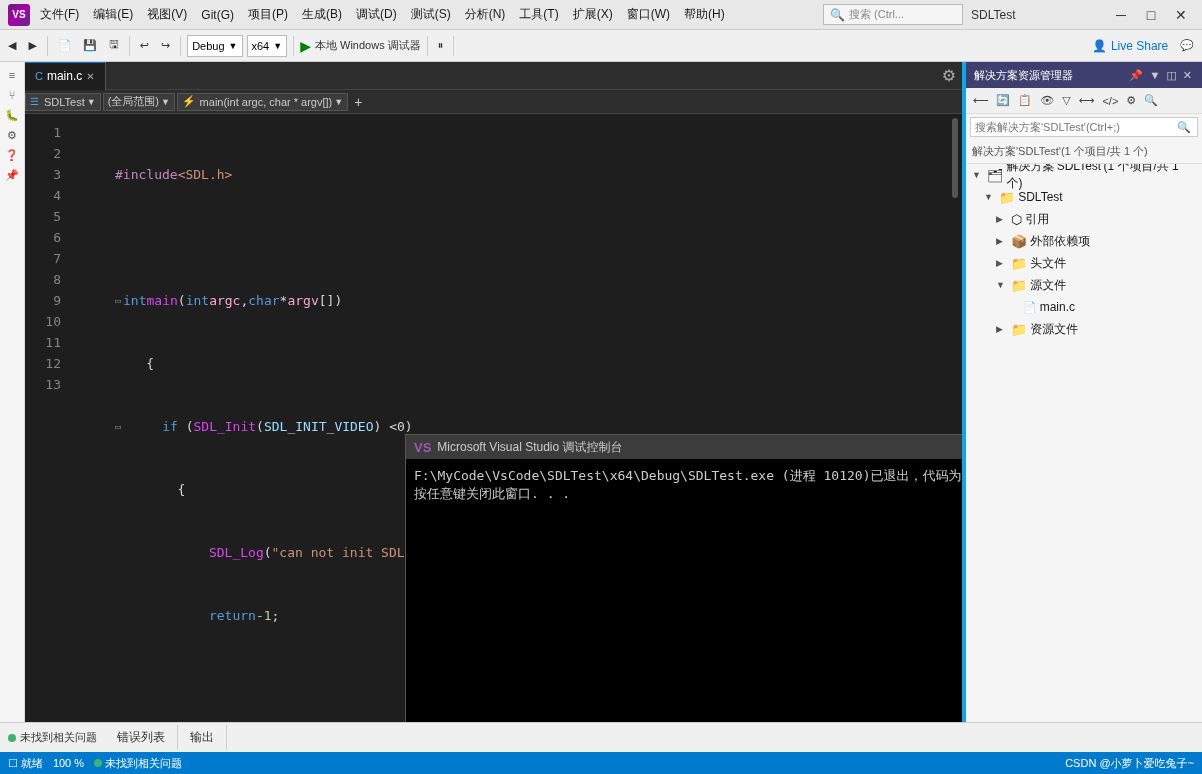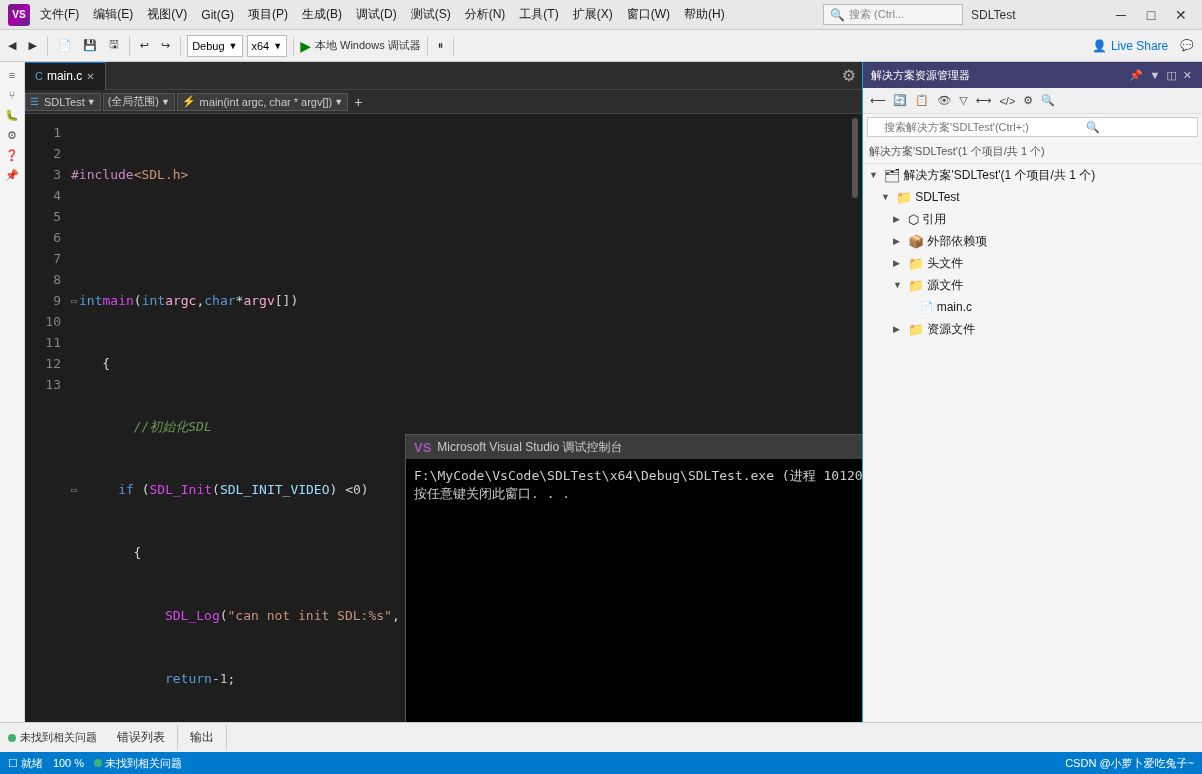--- a/index.html
+++ b/index.html
@@ -160,20 +160,21 @@
     .code-content {
       flex: 1;
       padding: 8px 0;
       font-family: 'Consolas', monospace;
       font-size: 13px;
       line-height: 21px;
       color: #d4d4d4;
       overflow-x: hidden;
       white-space: pre;
       position: relative;
+      margin-left: 44px;
     }
     .code-line { display: flex; align-items: center; padding-left: 4px; }
     .fold-icon { color: #858585; margin-right: 2px; font-size: 10px; cursor: pointer; }
 
     
     .kw { color: #569cd6; } 
     .fn { color: #d946ef; } 
     .str { color: #ce9178; } 
     .num { color: #b5cea8; } 
     .comment { color: #6a9955; font-style: italic; } 
@@ -188,24 +189,24 @@
       background: #1e1e1e;
       display: flex; flex-direction: column; align-items: center;
     }
     .scroll-thumb {
       width: 6px; height: 80px; background: #555;
       border-radius: 3px; margin-top: 4px;
     }
 
     
     .right-panel {
-      width: 340px;
+      width: 240px;
       background: #f5f5f5;
       display: flex; flex-direction: column;
-      border-left: 1px solid #0ea5e9;
+      border-left: 4px solid #0ea5e9;
     }
     .right-panel-header {
       display: flex; align-items: center; justify-content: space-between;
       background: #3f3f6f;
       color: white; font-size: 12px;
       padding: 4px 8px; height: 26px;
     }
     .right-panel-title { font-size: 11px; }
     .right-panel-btns { display: flex; gap: 2px; }
     .rp-btn { background: transparent; border: none; color: #ccc; cursor: pointer; font-size: 11px; padding: 0 2px; }
@@ -218,21 +219,21 @@
     }
     .se-btn { background: transparent; border: none; cursor: pointer; font-size: 11px; color: #444; padding: 1px 3px; }
 
     
     .se-search {
       display: flex; align-items: center;
       background: white; border: 1px solid #ccc;
       padding: 1px 4px; height: 20px; margin: 3px 4px;
       font-size: 11px;
     }
-    .se-search input { border: none; outline: none; font-size: 11px; width: 200px; margin-left: 12px; }
+    .se-search input { border: none; outline: none; font-size: 11px; width: 200px; }
 
     
     .tree-view {
       flex: 1; overflow-y: auto;
       font-size: 12px; color: #1a1a1a;
     }
     .tree-header {
       padding: 4px 6px;
       font-size: 11px; color: #555;
       border-bottom: 1px solid #ddd;
@@ -430,21 +431,20 @@
         <div>10</div>
         <div>11</div>
         <div>12</div>
         <div>13</div>
       </div>
       <div class="code-content">
         <div class="code-line"><span class="pp">#include</span><span class="incl">&lt;SDL.h&gt;</span></div>
         <div class="code-line">&nbsp;</div>
         <div class="code-line"><span class="fold-icon">▭</span><span class="kw">int</span> <span class="fn">main</span>(<span class="kw">int</span> <span class="param">argc</span>,<span class="kw">char</span>*<span class="param">argv</span>[])</div>
         <div class="code-line">&nbsp;&nbsp;&nbsp;&nbsp;{</div>
-        <div class="code-line">&nbsp;&nbsp;&nbsp;&nbsp;&nbsp;&nbsp;&nbsp;&nbsp;<span class="comment">//初始化SDL</span></div>
         <div class="code-line"><span class="fold-icon">▭</span>&nbsp;&nbsp;&nbsp;&nbsp;&nbsp;<span class="kw">if</span> (<span class="fn">SDL_Init</span>(<span class="macro">SDL_INIT_VIDEO</span>) &lt;0)</div>
         <div class="code-line">&nbsp;&nbsp;&nbsp;&nbsp;&nbsp;&nbsp;&nbsp;&nbsp;{</div>
         <div class="code-line">&nbsp;&nbsp;&nbsp;&nbsp;&nbsp;&nbsp;&nbsp;&nbsp;&nbsp;&nbsp;&nbsp;&nbsp;<span class="fn">SDL_Log</span>(<span class="str">"can not init SDL:%s"</span>, <span class="fn">SDL_GetEr</span></div>
         <div class="code-line">&nbsp;&nbsp;&nbsp;&nbsp;&nbsp;&nbsp;&nbsp;&nbsp;&nbsp;&nbsp;&nbsp;&nbsp;<span class="kw">return</span> <span class="num">-1</span>;</div>
         
         
         
         
       </div>
       <div class="scrollbar-area">

